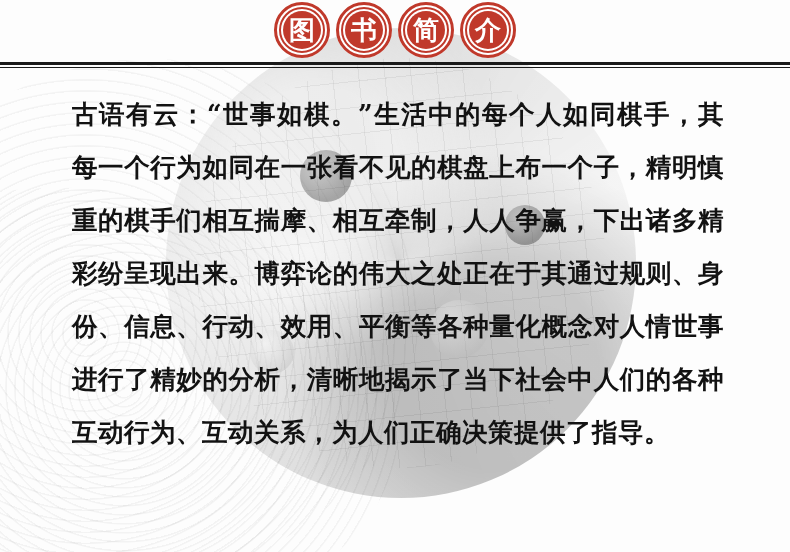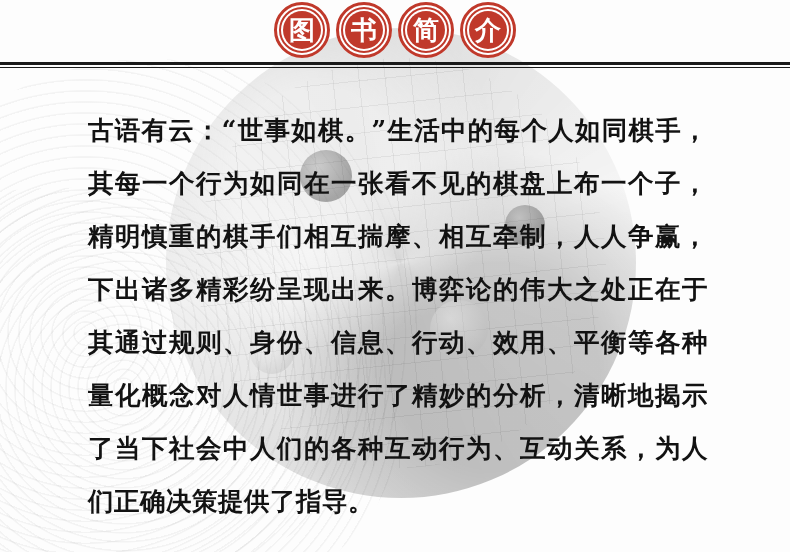--- a/index.html
+++ b/index.html
@@ -182,21 +182,21 @@
 
   
   .content {
     position: absolute;
     left: 72px;
     top: 88px;
     width: 652px;
     z-index: 4;
   }
   .paragraph {
-    margin: 16px;
+    margin: 0;
     color: #121212;
     font-family: "DejaVu Serif", "Liberation Serif", serif;
     font-weight: bold;
     font-size: 25.5px;
     line-height: 53px;
     letter-spacing: 0.5px;
     text-align: justify;
     text-justify: inter-ideograph;
   }
 </style>

